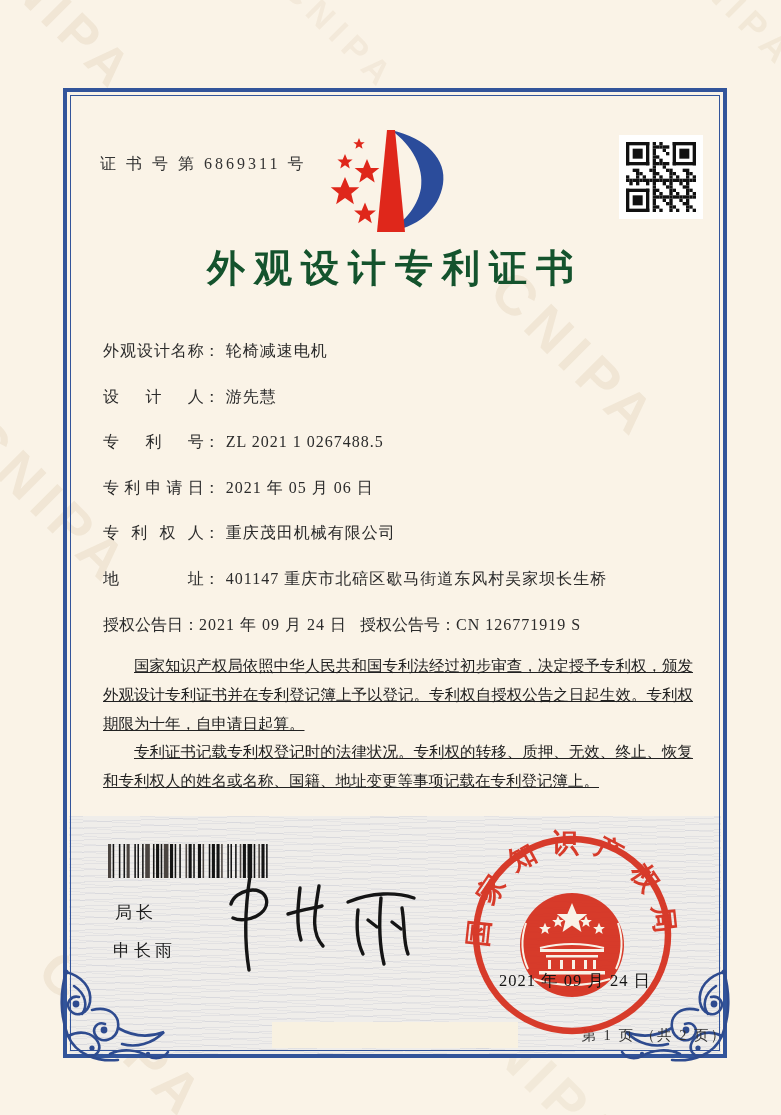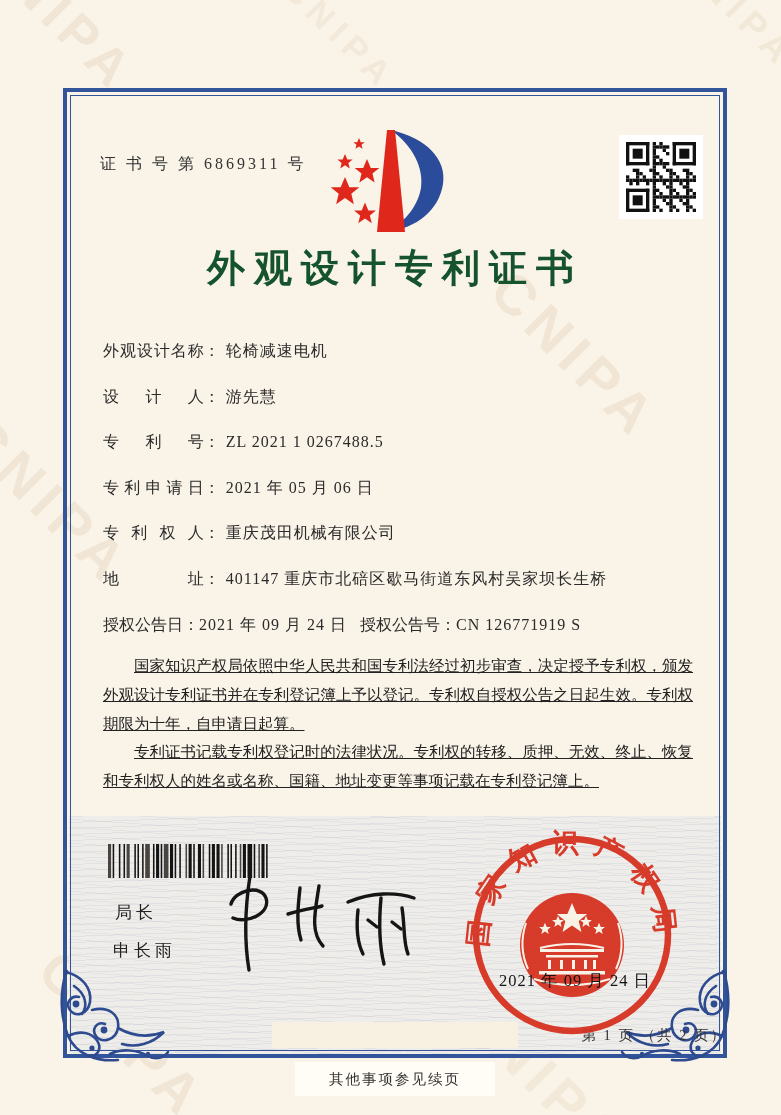--- a/index.html
+++ b/index.html
@@ -451,15 +451,14 @@
         <path d="M-44,34 Q-54,12 -46,-12"></path>
         <path d="M44,34 Q54,12 46,-12"></path>
         <path d="M-38,44 Q0,56 38,44"></path>
       </g>
     </g>
   </svg>
   <div class="seal-date">2021 年 09 月 24 日</div>
 
   <div class="pageinfo-band"></div>
   <div class="pageinfo">第 1 页 （共 2 页）</div>
-  <div class="cont-box">其他事项参见续页</div>
 
 </div>
 
 </body></html>

